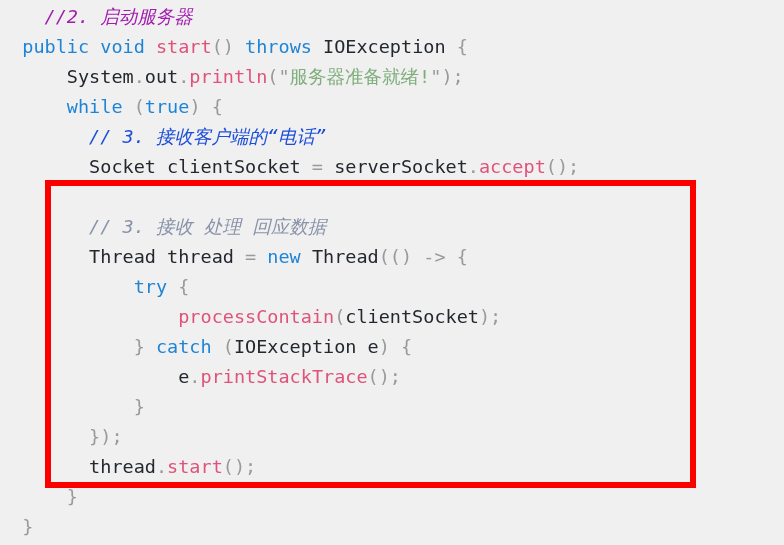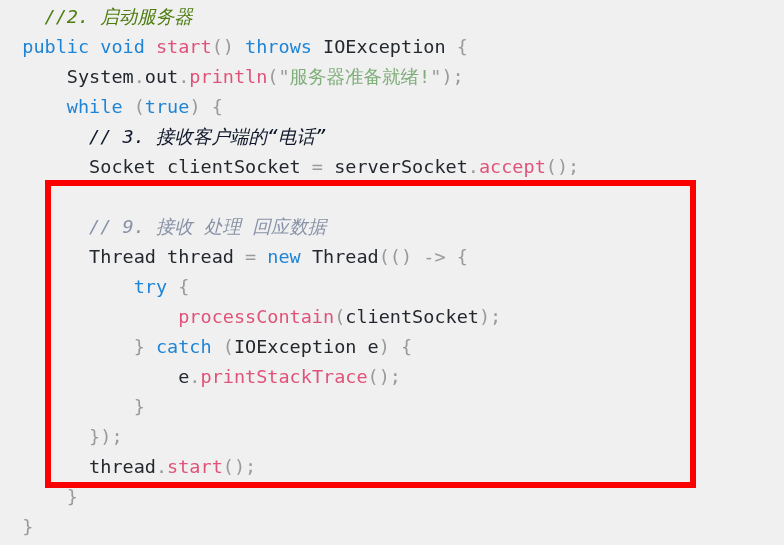--- a/index.html
+++ b/index.html
@@ -62,35 +62,35 @@
     background: transparent;
   }
 </style>
 </head>
 <body style="background: rgb(240, 240, 240);">
 
 <div id="screen" style="background: rgb(240, 240, 240);">
 
   <div id="code">
 
-    <div class="line"><span class="punc" style="color: rgb(154, 154, 154);">    </span><span class="cmt" style="color: #4d7c0f;">//2. 启动服务器</span></div>
+    <div class="line"><span class="punc" style="color: rgb(154, 154, 154);">    </span><span class="cmt" style="color: #a21caf;">//2. 启动服务器</span></div>
 
     <div class="line"><span class="punc" style="color: rgb(154, 154, 154);">  </span><span class="kw" style="color: rgb(30, 132, 214);">public</span><span class="punc" style="color: rgb(154, 154, 154);"> </span><span class="kw" style="color: rgb(30, 132, 214);">void</span><span class="punc" style="color: rgb(154, 154, 154);"> </span><span class="method" style="color: rgb(224, 82, 122);">start</span><span class="punc" style="color: rgb(154, 154, 154);">(</span><span class="punc" style="color: rgb(154, 154, 154);">)</span><span class="punc" style="color: rgb(154, 154, 154);"> </span><span class="kw" style="color: rgb(30, 132, 214);">throws</span><span class="punc" style="color: rgb(154, 154, 154);"> </span><span class="type" style="color: rgb(35, 39, 46);">IOException</span><span class="punc" style="color: rgb(154, 154, 154);"> </span><span class="punc" style="color: rgb(154, 154, 154);">{</span></div>
 
     <div class="line"><span class="punc" style="color: rgb(154, 154, 154);">      </span><span class="type" style="color: rgb(35, 39, 46);">System</span><span class="punc" style="color: rgb(154, 154, 154);">.</span><span class="ident" style="color: rgb(35, 39, 46);">out</span><span class="punc" style="color: rgb(154, 154, 154);">.</span><span class="method" style="color: rgb(224, 82, 122);">println</span><span class="punc" style="color: rgb(154, 154, 154);">(</span><span class="strq" style="color: rgb(154, 154, 154);">"</span><span class="str" style="color: rgb(127, 174, 122);">服务器准备就绪!</span><span class="strq" style="color: rgb(154, 154, 154);">"</span><span class="punc" style="color: rgb(154, 154, 154);">)</span><span class="punc" style="color: rgb(154, 154, 154);">;</span></div>
 
     <div class="line"><span class="punc" style="color: rgb(154, 154, 154);">      </span><span class="kw" style="color: rgb(30, 132, 214);">while</span><span class="punc" style="color: rgb(154, 154, 154);"> (</span><span class="kw" style="color: rgb(30, 132, 214);">true</span><span class="punc" style="color: rgb(154, 154, 154);">)</span><span class="punc" style="color: rgb(154, 154, 154);"> {</span></div>
 
-    <div class="line"><span class="punc" style="color: rgb(154, 154, 154);">        </span><span class="cmt" style="color: #0f172a;">// 3. 接收客户端的“电话”</span></div>
+    <div class="line"><span class="punc" style="color: rgb(154, 154, 154);">        </span><span class="cmt" style="color: #1d4ed8;">// 3. 接收客户端的“电话”</span></div>
 
     <div class="line"><span class="punc" style="color: rgb(154, 154, 154);">        </span><span class="type" style="color: rgb(35, 39, 46);">Socket</span><span class="ident" style="color: rgb(35, 39, 46);"> clientSocket</span><span class="punc" style="color: rgb(154, 154, 154);"> = </span><span class="ident" style="color: rgb(35, 39, 46);">serverSocket</span><span class="punc" style="color: rgb(154, 154, 154);">.</span><span class="method" style="color: rgb(224, 82, 122);">accept</span><span class="punc" style="color: rgb(154, 154, 154);">()</span><span class="punc" style="color: rgb(154, 154, 154);">;</span></div>
 
     <div class="line blank"><span></span></div>
 
-    <div class="line"><span class="punc" style="color: rgb(154, 154, 154);">        </span><span class="cmt" style="color: rgb(136, 147, 168);">// 9. 接收 处理 回应数据</span></div>
+    <div class="line"><span class="punc" style="color: rgb(154, 154, 154);">        </span><span class="cmt" style="color: rgb(136, 147, 168);">// 3. 接收 处理 回应数据</span></div>
 
     <div class="line"><span class="punc" style="color: rgb(154, 154, 154);">        </span><span class="type" style="color: rgb(35, 39, 46);">Thread</span><span class="ident" style="color: rgb(35, 39, 46);"> thread</span><span class="punc" style="color: rgb(154, 154, 154);"> = </span><span class="kw" style="color: rgb(30, 132, 214);">new</span><span class="type" style="color: rgb(35, 39, 46);"> Thread</span><span class="punc" style="color: rgb(154, 154, 154);">(() -&gt; </span><span class="punc" style="color: rgb(154, 154, 154);">{</span></div>
 
     <div class="line"><span class="punc" style="color: rgb(154, 154, 154);">            </span><span class="kw" style="color: rgb(30, 132, 214);">try</span><span class="punc" style="color: rgb(154, 154, 154);"> {</span></div>
 
     <div class="line"><span class="punc" style="color: rgb(154, 154, 154);">                </span><span class="method" style="color: rgb(224, 82, 122);">processContain</span><span class="punc" style="color: rgb(154, 154, 154);">(</span><span class="ident" style="color: rgb(35, 39, 46);">clientSocket</span><span class="punc" style="color: rgb(154, 154, 154);">)</span><span class="punc" style="color: rgb(154, 154, 154);">;</span></div>
 
     <div class="line"><span class="punc" style="color: rgb(154, 154, 154);">            </span><span class="punc" style="color: rgb(154, 154, 154);">} </span><span class="kw" style="color: rgb(30, 132, 214);">catch</span><span class="punc" style="color: rgb(154, 154, 154);"> (</span><span class="type" style="color: rgb(35, 39, 46);">IOException</span><span class="ident" style="color: rgb(35, 39, 46);"> e</span><span class="punc" style="color: rgb(154, 154, 154);">)</span><span class="punc" style="color: rgb(154, 154, 154);"> {</span></div>
 
     <div class="line"><span class="punc" style="color: rgb(154, 154, 154);">                </span><span class="ident" style="color: rgb(35, 39, 46);">e</span><span class="punc" style="color: rgb(154, 154, 154);">.</span><span class="method" style="color: rgb(224, 82, 122);">printStackTrace</span><span class="punc" style="color: rgb(154, 154, 154);">()</span><span class="punc" style="color: rgb(154, 154, 154);">;</span></div>

